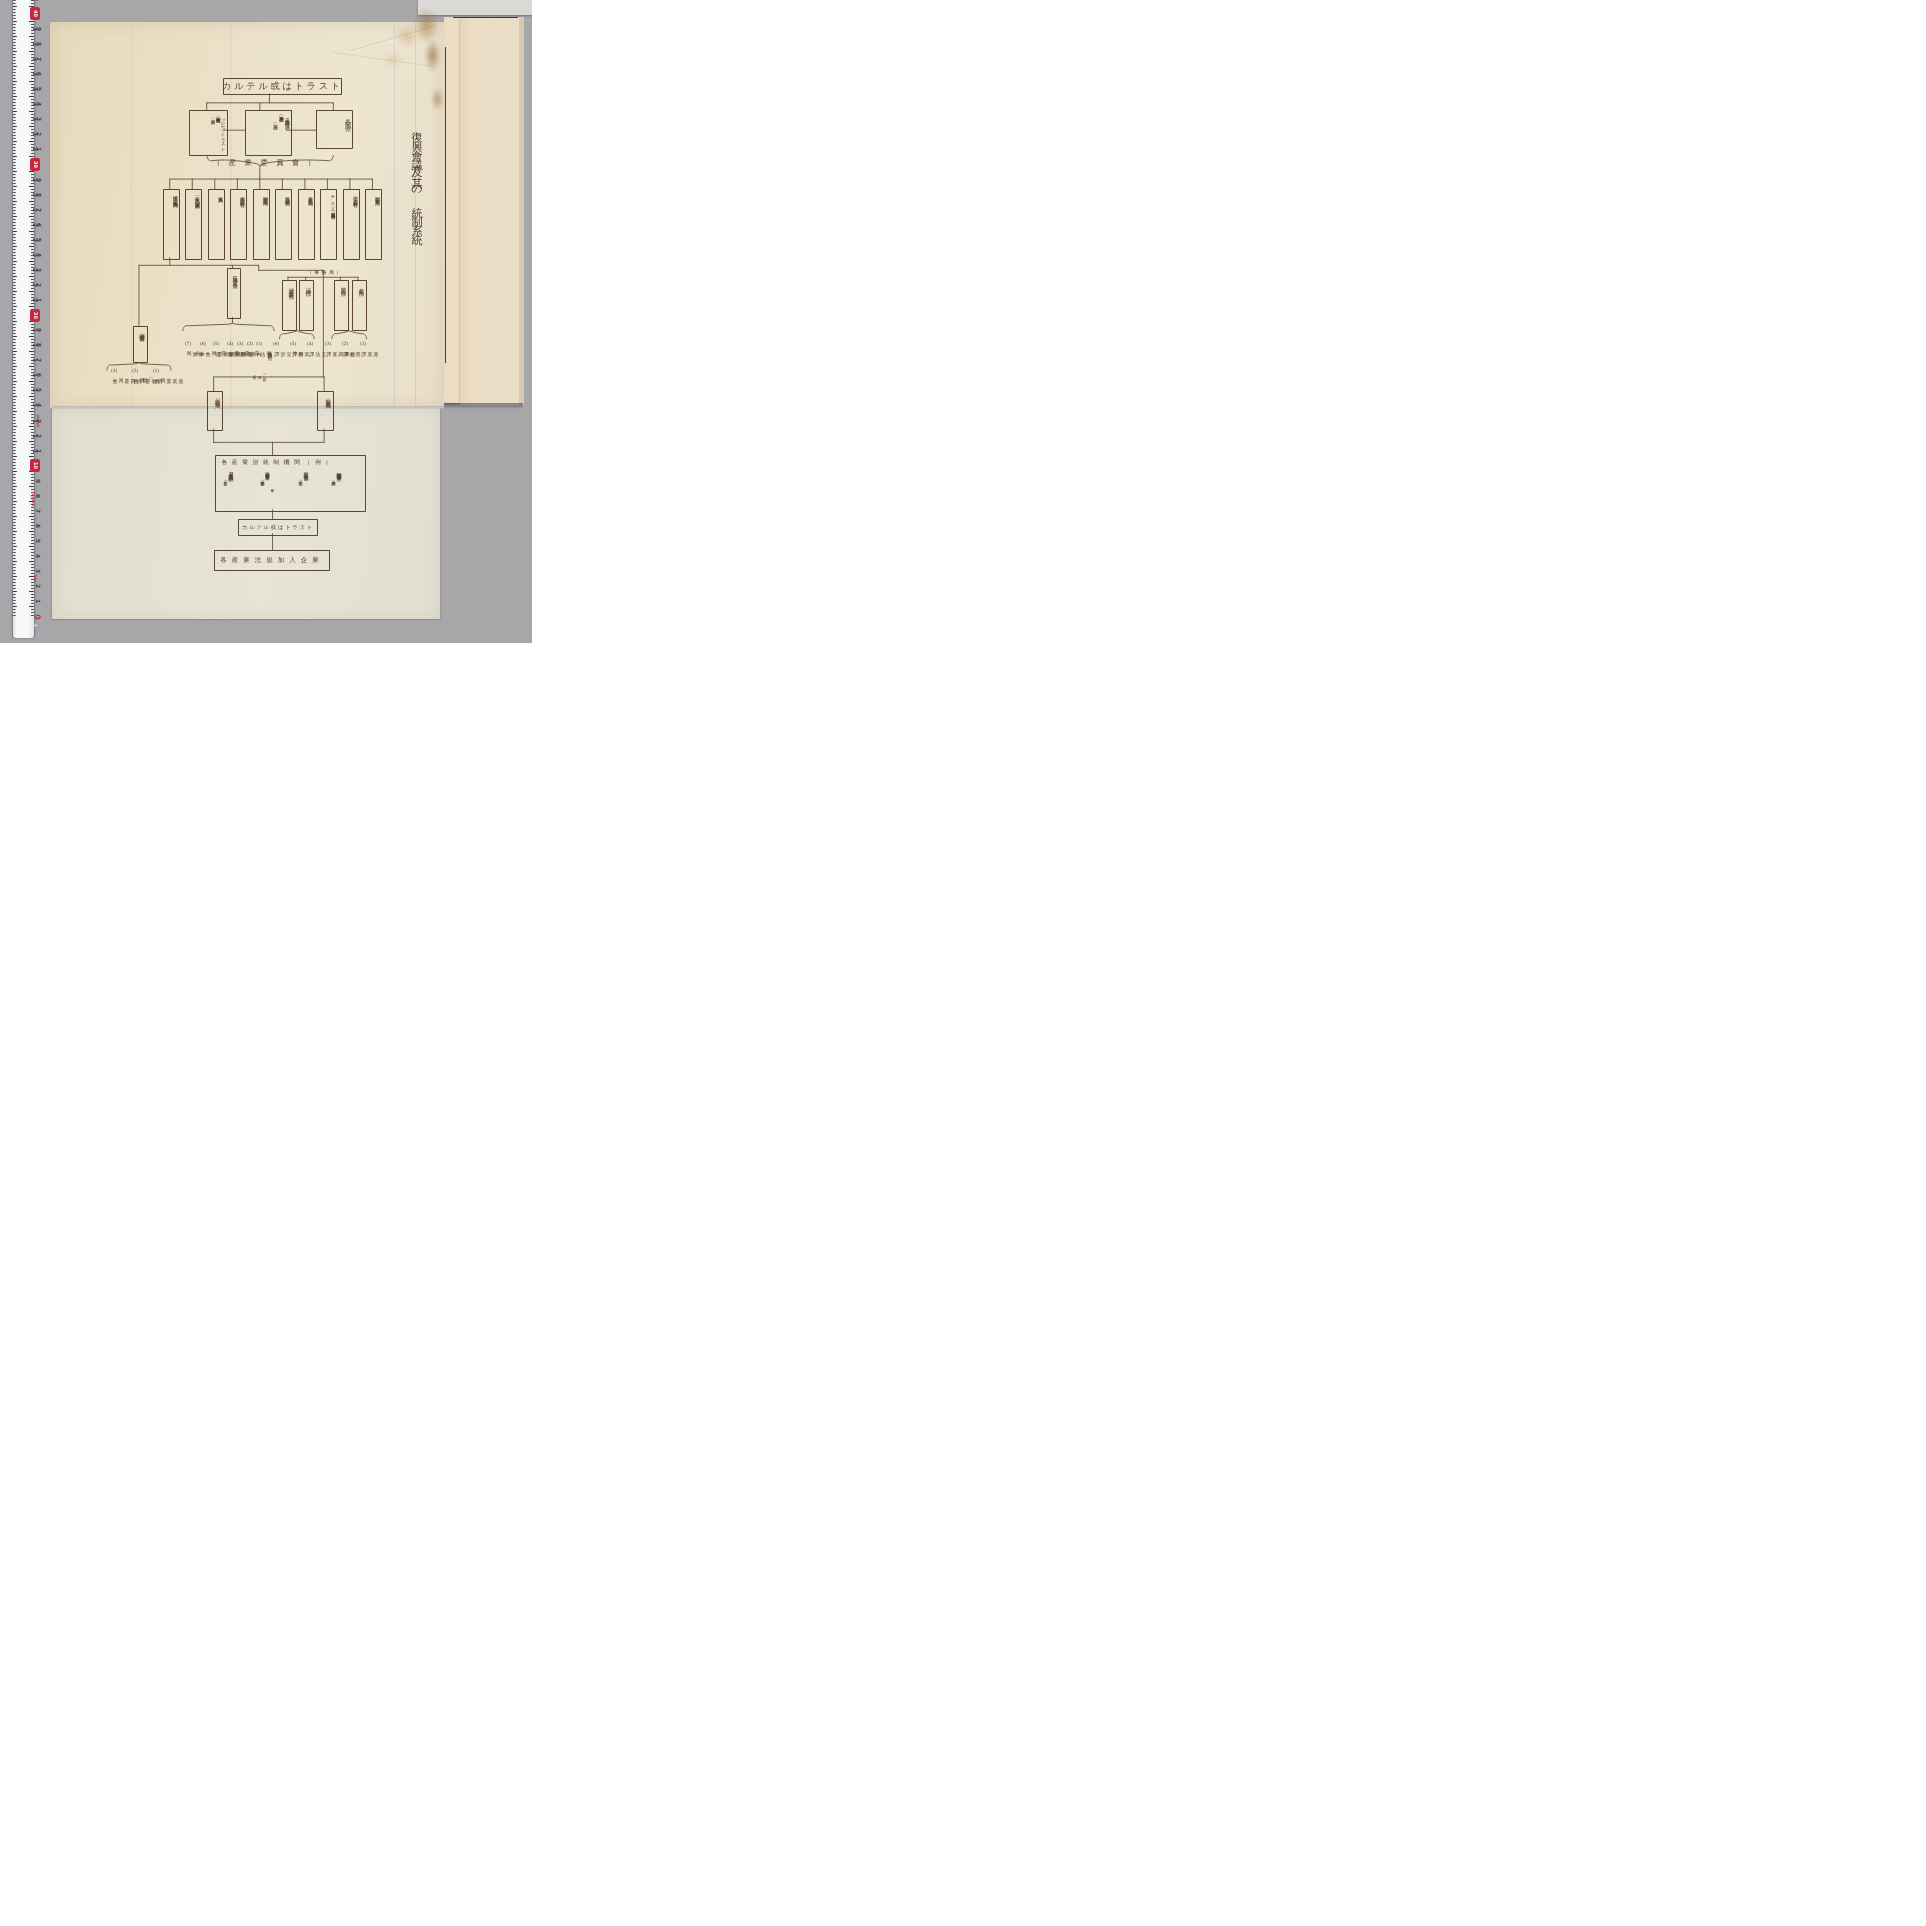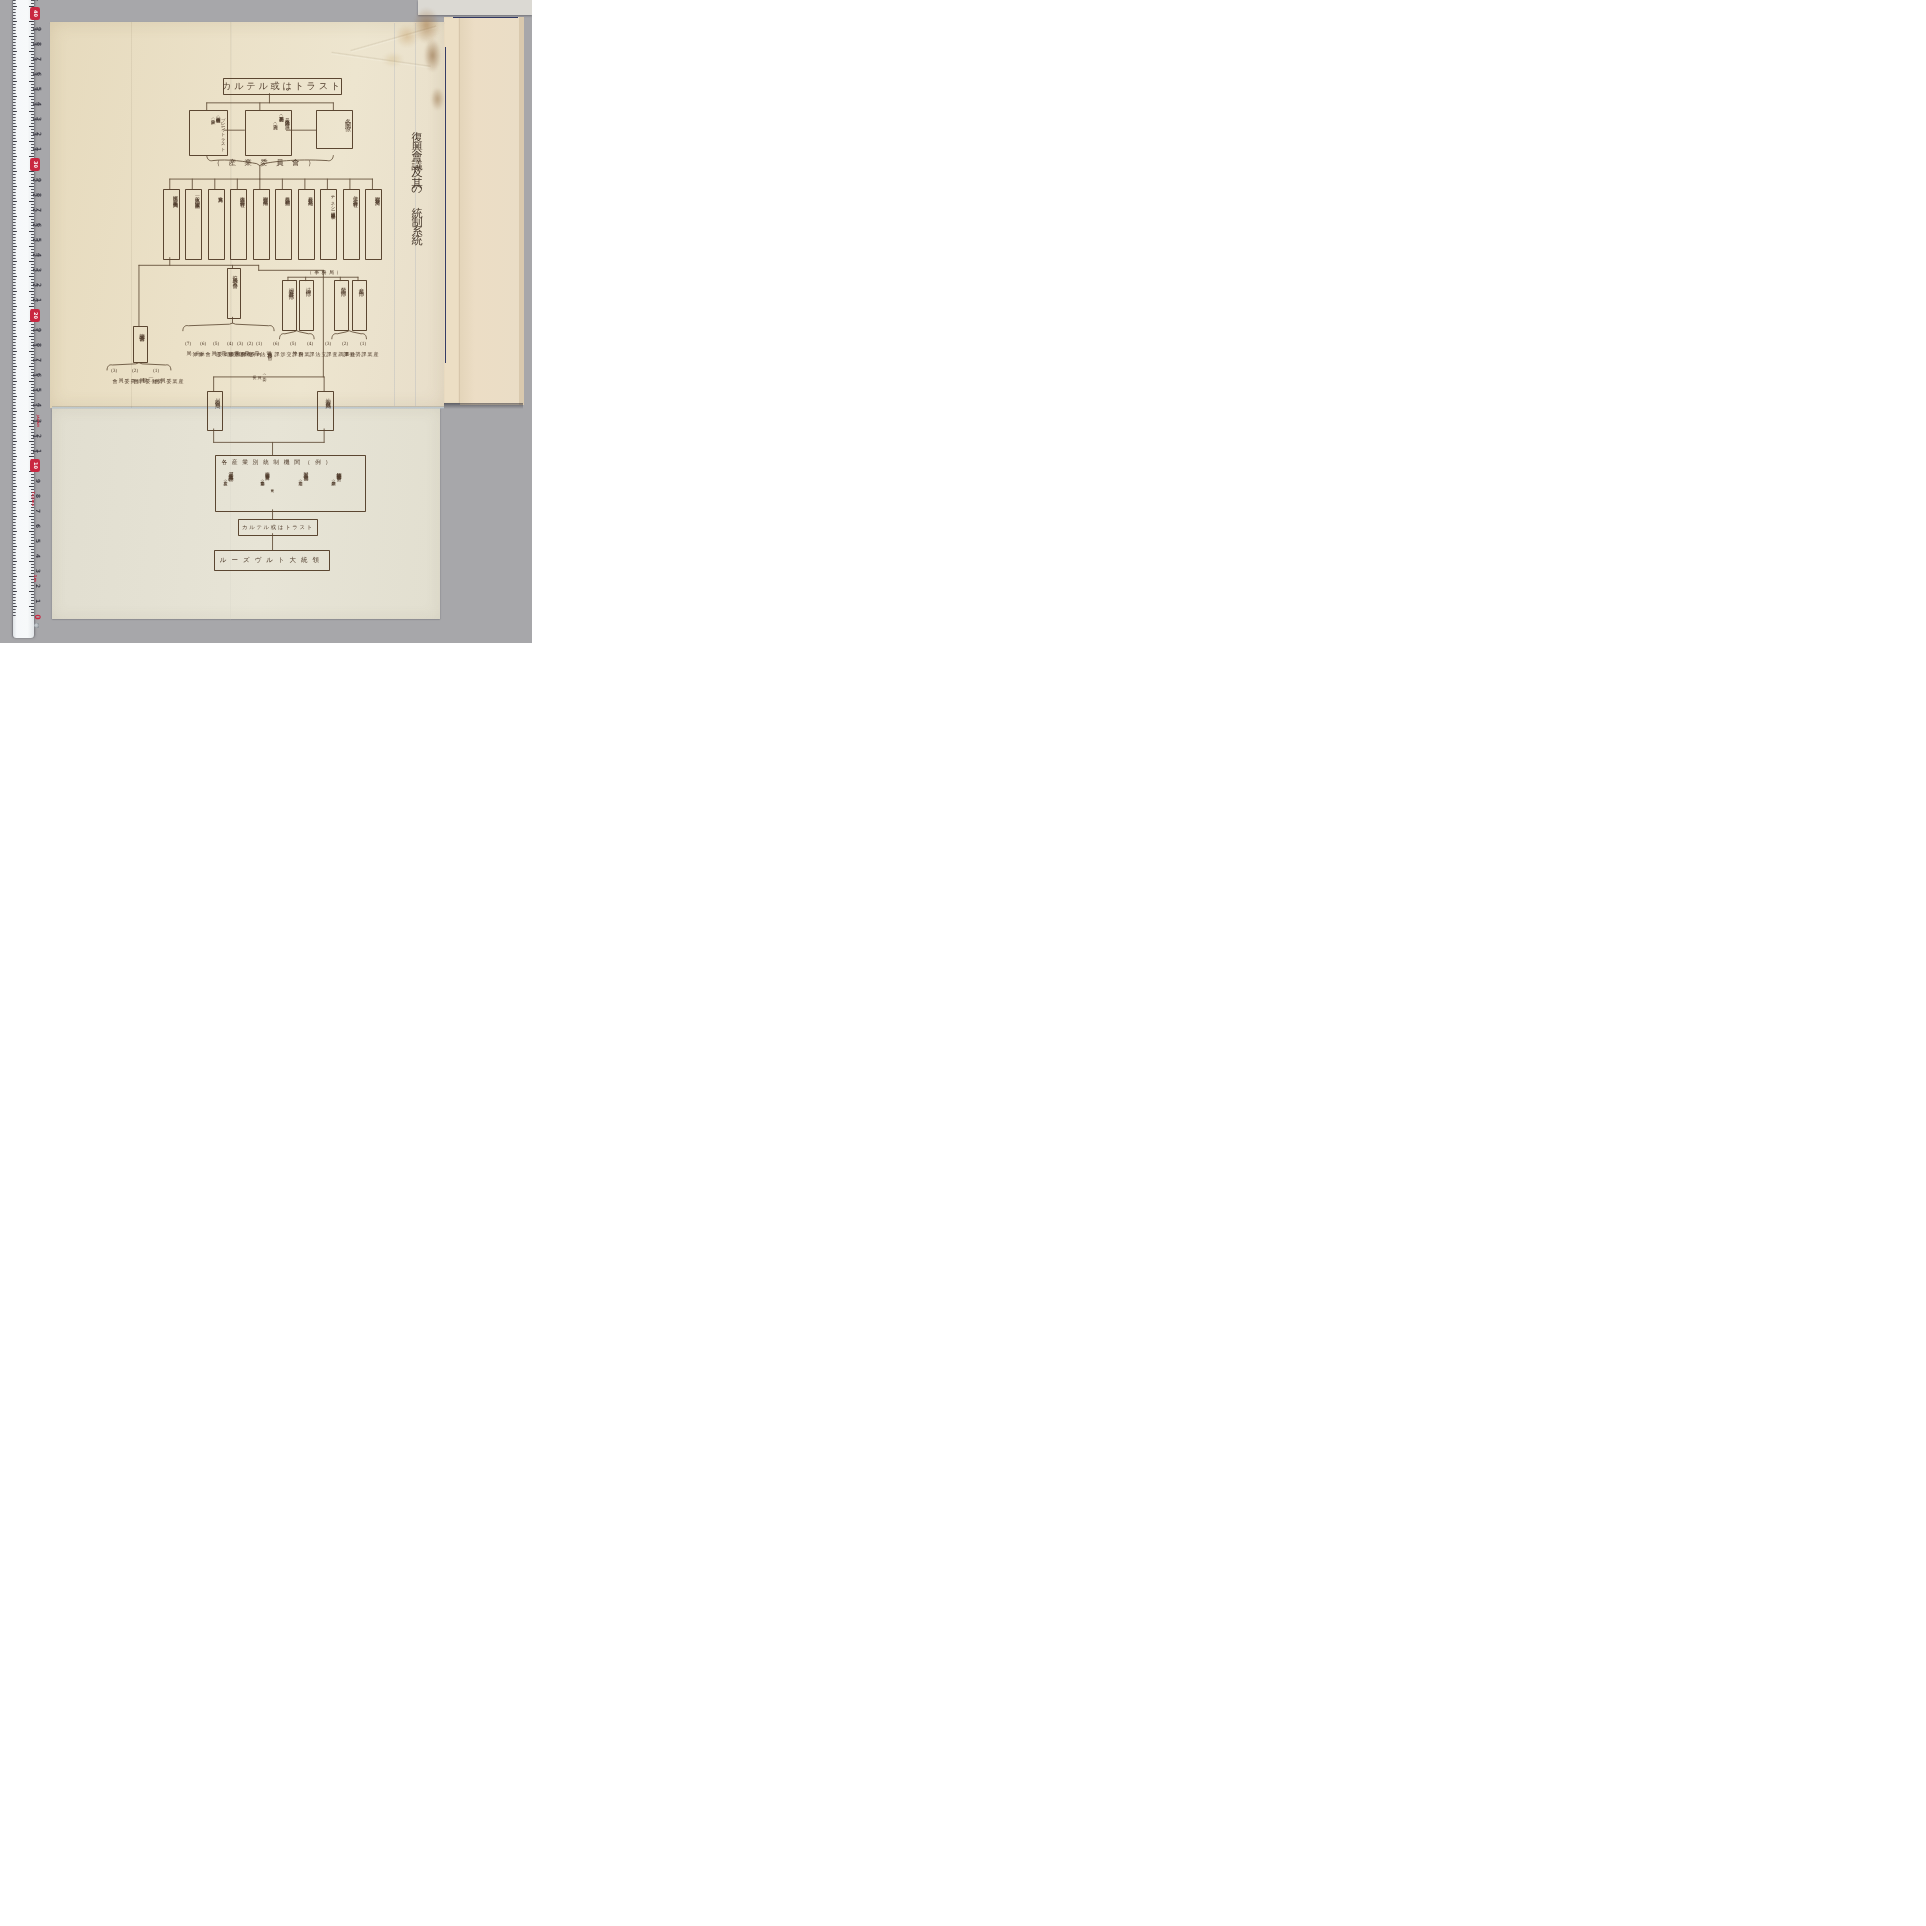--- a/index.html
+++ b/index.html
@@ -296,21 +296,21 @@
       <div class="vcol" style="left: 223px; top: 468px; height: 40px;">
         <div class="main" style="font-size: 5px; letter-spacing: 0.6px; position: relative;">瀝青炭業評議會</div>
         <div class="sub" style="margin-top: 10px;">（石炭業）</div>
       </div>
     </div>
 
   <div class="hbox" style="left:238px;top:519px;width:78px;height:14.6px;font-size:5.4px;letter-spacing:1.7px;">
     <span>カルテル或はトラスト</span>
   </div>
   <div class="hbox" style="left:214px;top:550px;width:114px;height:19px;font-size:6.5px;letter-spacing:5px;">
-    <span>ルーズヴルト大統領</span>
+    <span>各産業法規加入企業</span>
   </div>
 
   <div class="abs v side-title">復興會議及其の統制系統</div>
 
   <div class="abs tape">
     <div class="ticksL"></div>
     <div class="ticksR"></div>
     <div class="abs rivet"></div>
     <div id="tape-nums">
         <div class="tnum" style="left: 21px; top: 616px; width: 5.4px;">

